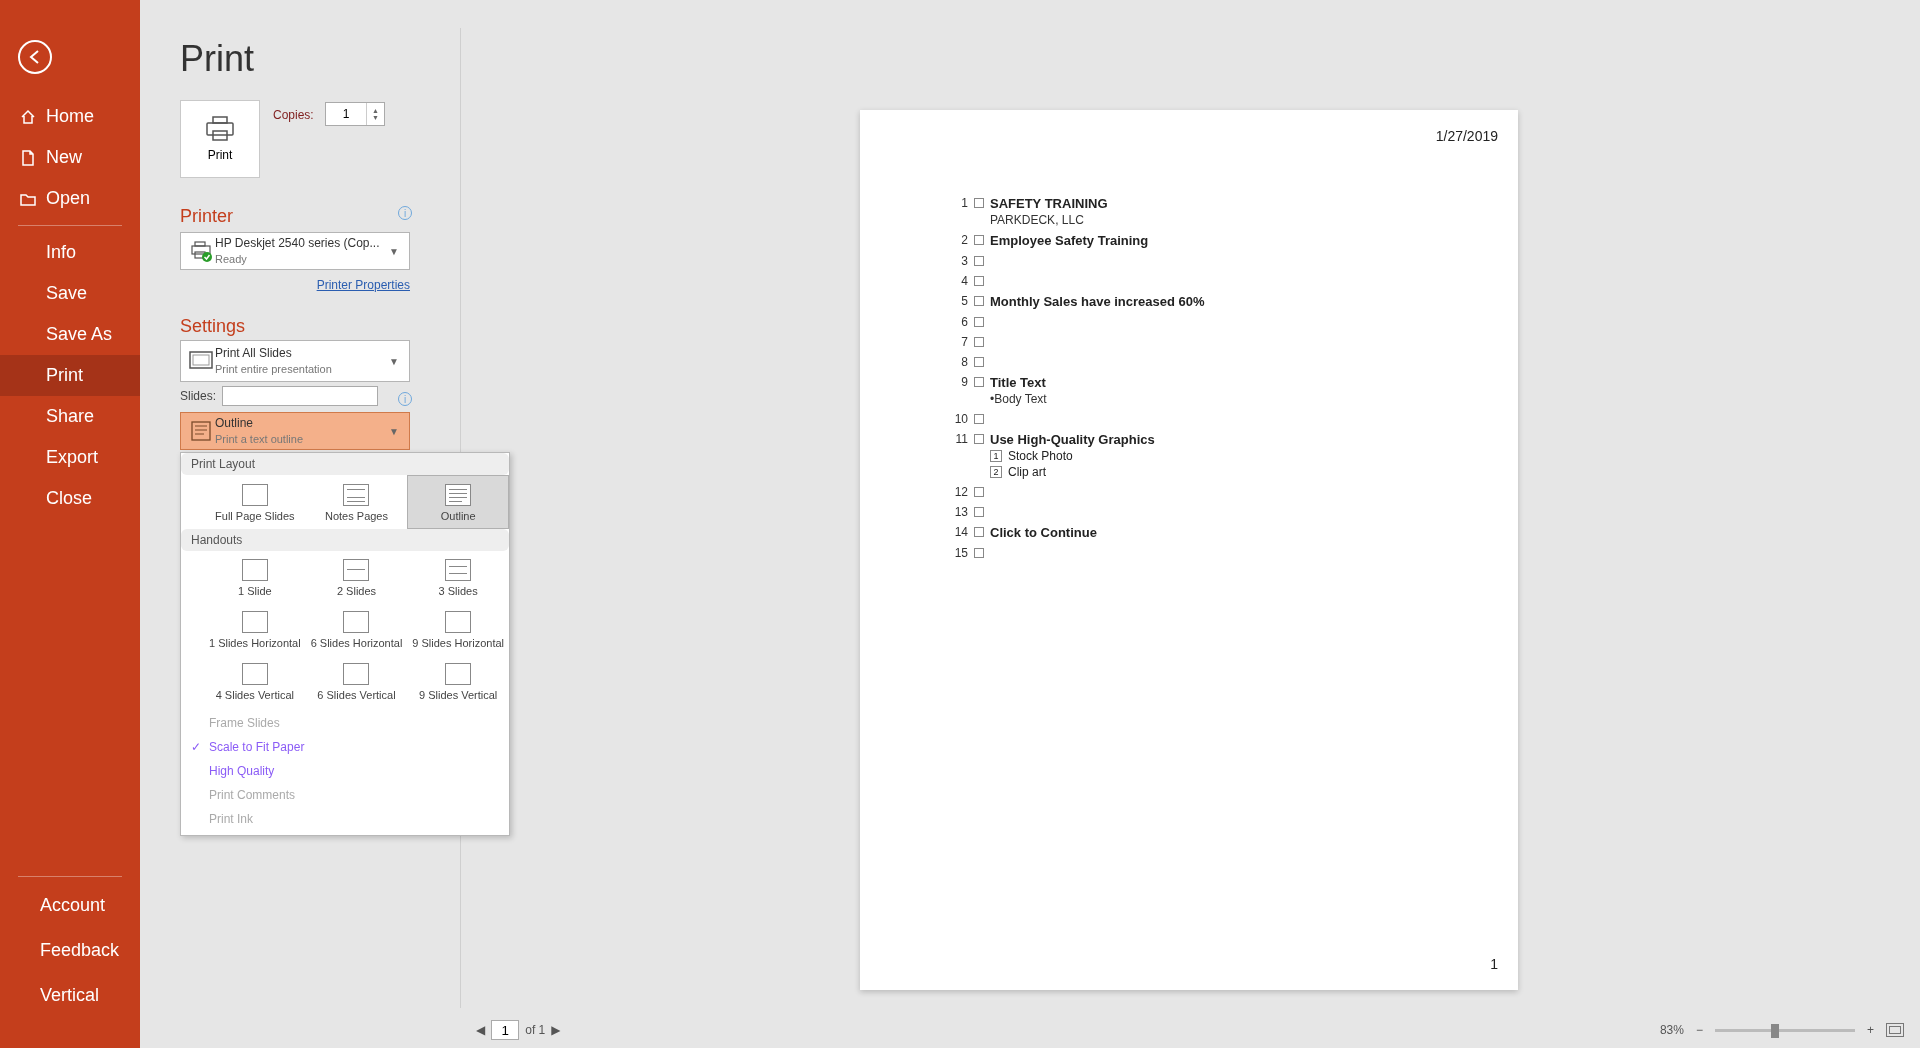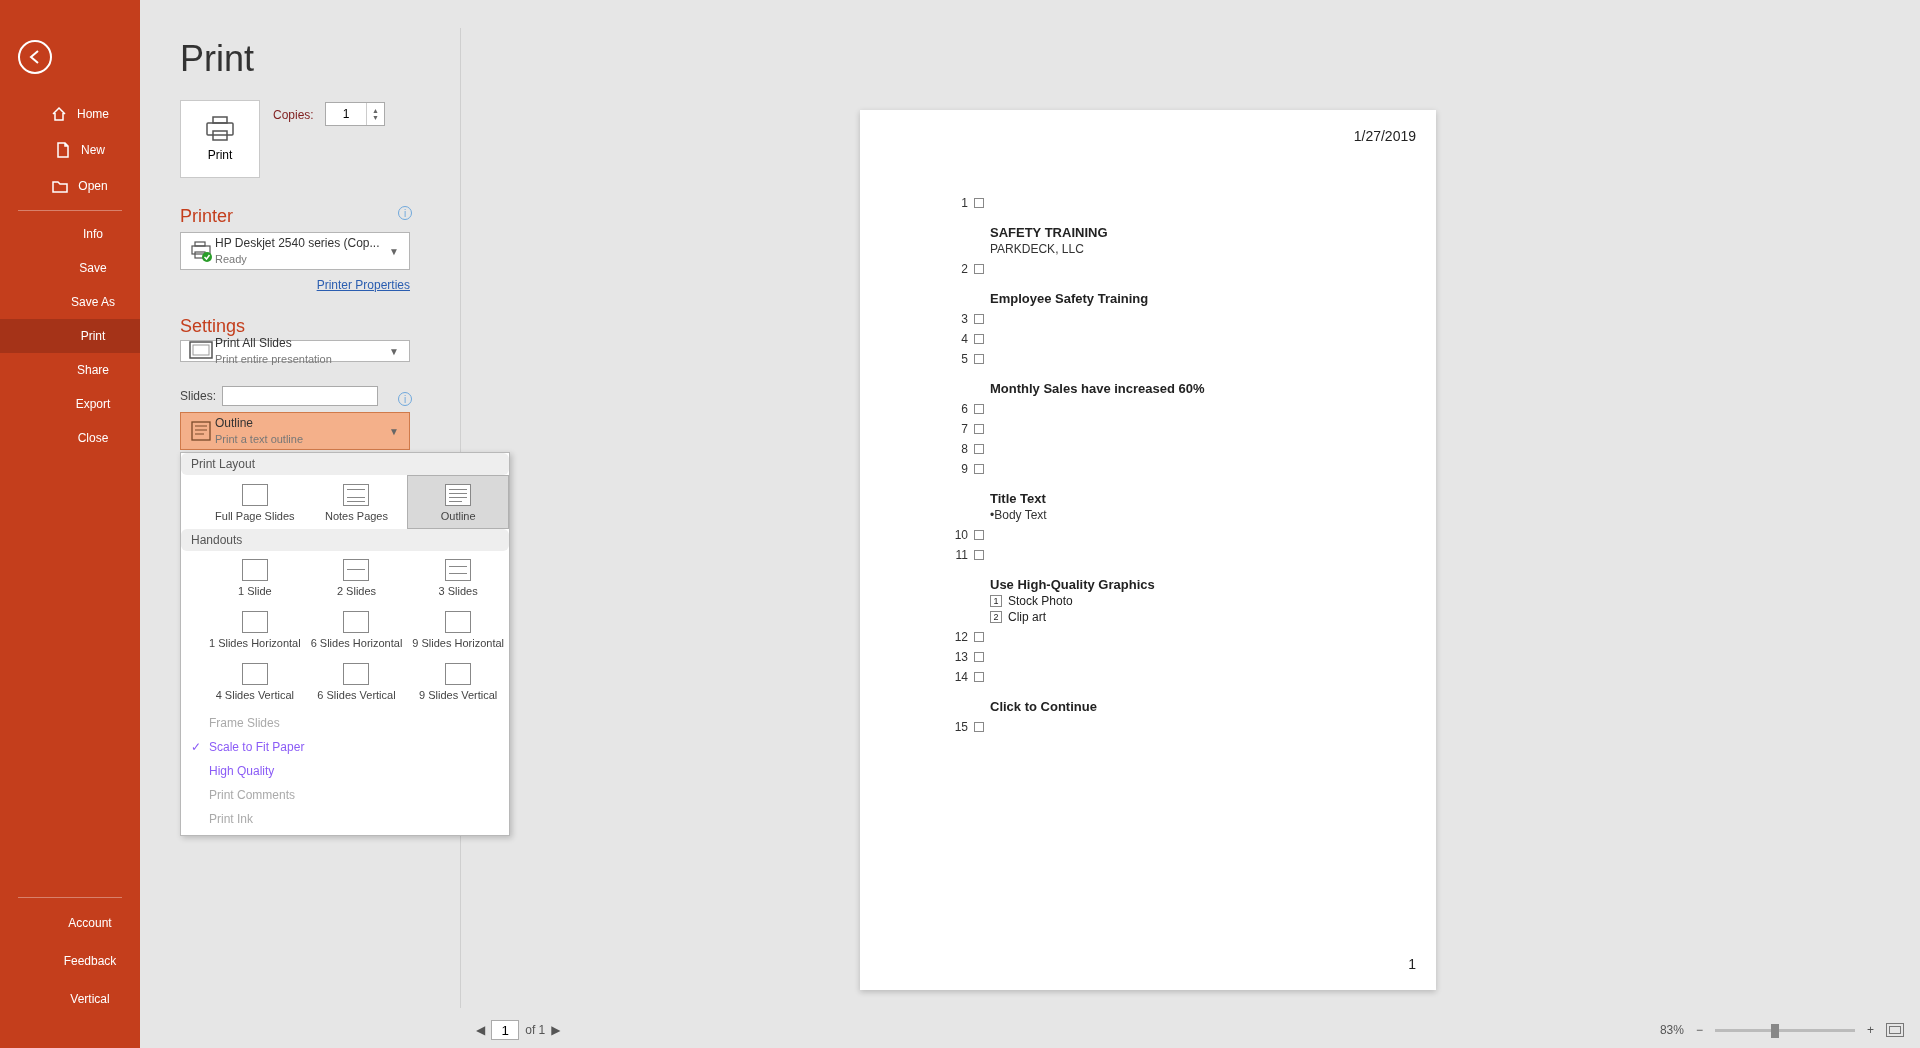--- a/index.html
+++ b/index.html
@@ -11,21 +11,21 @@
 .titlebar .title-right { position: absolute; right: 10px; display: flex; align-items: center; gap: 14px; color: #888; }
 .titlebar .title-right .face { width: 20px; height: 20px; border: 1.5px solid #888; border-radius: 50%; display: inline-flex; align-items: center; justify-content: center; font-size: 11px; }
 .win-btn { width: 24px; text-align: center; font-size: 14px; cursor: default; }
 
 
 .swirl { position: absolute; top: 0; right: 150px; width: 520px; height: 70px; pointer-events: none; opacity: .25; }
 
 
 .sidebar { position: absolute; top: 0; left: 0; width: 140px; height: 100%; background: #C43E1C; color: #fff; }
 .sidebar .back { width: 34px; height: 34px; border: 2px solid #fff; border-radius: 50%; margin: 40px 0 22px 18px; display: flex; align-items: center; justify-content: center; font-size: 18px; cursor: pointer; }
-.sidebar .nav-item { display: flex; align-items: center; gap: 10px; padding: 10px 0 10px 20px; font-size: 12px; cursor: pointer; justify-content: center; }
+.sidebar .nav-item { display: flex; align-items: center; gap: 10px; padding: 10px 0 10px 20px; font-size: 18px; cursor: pointer; }
 .sidebar .nav-item.active { background: #A53318; }
 .sidebar .nav-item .ico { width: 16px; height: 16px; display: inline-block; }
 .sidebar .divider { height: 1px; background: rgba(255,255,255,.35); margin: 6px 18px; }
 .sidebar .bottom { position: absolute; bottom: 30px; left: 0; right: 0; }
 .sidebar .bottom .nav-item { padding: 12px 0 12px 40px; }
 
 
 .main { position: absolute; top: 0; left: 140px; right: 0; bottom: 0; background: #e6e6e6; }
 .page-title { position: absolute; left: 40px; top: 38px; font-size: 36px; font-weight: 300; color: #333; }
 
@@ -51,21 +51,21 @@
 .ddl { position: absolute; left: 40px; width: 230px; background: #fff; border: 1px solid #b5b5b5; display: flex; align-items: center; padding: 4px 6px; cursor: pointer; }
 .ddl .ico { width: 28px; display: flex; align-items: center; justify-content: center; }
 .ddl .txt { flex: 1; display: flex; flex-direction: column; font-size: 12px; color: #333; line-height: 1.3; }
 .ddl .txt .sub { color: #777; font-size: 11px; }
 .ddl .caret { color: #666; font-size: 10px; padding: 0 4px; }
 
 .ddl.printer { top: 232px; height: 38px; }
 .printer-props { position: absolute; left: 40px; width: 230px; top: 278px; text-align: right; font-size: 12px; }
 .printer-props a { color: #2a5db0; text-decoration: underline; cursor: pointer; }
 
-.ddl.printall { top: 340px; height: 22px; }
+.ddl.printall { top: 340px; height: 42px; }
 
 .slides-row { position: absolute; left: 40px; top: 386px; display: flex; align-items: center; gap: 6px; font-size: 12px; color: #444; }
 .slides-row input { width: 156px; height: 20px; border: 1px solid #aaa; background: #fff; padding: 0 4px; font-size: 12px; }
 
 .ddl.outline { top: 412px; height: 38px; background: #f4b08a; border: 1px solid #d07a4a; }
 
 
 .flyout { position: absolute; left: 40px; top: 452px; width: 330px; background: #fff; border: 1px solid #b8b8b8; box-shadow: 2px 2px 6px rgba(0,0,0,.2); font-size: 12px; z-index: 10; }
 .flyout .group-label { background: #eee; padding: 4px 10px; color: #555; border-radius: 6px; }
 .flyout .grid { display: grid; grid-template-columns: repeat(3, 1fr); padding-left: 23px; }
@@ -76,29 +76,29 @@
 .flyout .cell span { font-size: 11px; color: #444; text-align: center; }
 .flyout .opts { padding: 4px 0; }
 .flyout .opt { padding: 5px 12px 5px 28px; position: relative; color: #8b5cf6; cursor: pointer; }
 .flyout .opt.disabled { color: #aaa; cursor: default; }
 .flyout .opt.checked::before { content: "✓"; position: absolute; left: 10px; }
 
 
 .vsep { position: absolute; left: 320px; top: 28px; bottom: 40px; width: 1px; background: #cfcfcf; }
 
 
-.preview { position: absolute; left: 720px; top: 110px; width: 576px; height: 880px; background: #fff; box-shadow: 0 2px 6px rgba(0,0,0,.2); }
+.preview { position: absolute; left: 720px; top: 110px; width: 658px; height: 880px; background: #fff; box-shadow: 0 2px 6px rgba(0,0,0,.2); }
 .preview .date { position: absolute; right: 20px; top: 18px; font-size: 14px; color: #222; }
 .preview .pagenum { position: absolute; right: 20px; bottom: 18px; font-size: 14px; color: #222; }
 .preview .outline-list { position: absolute; left: 90px; top: 86px; right: 40px; font-size: 13px; color: #222; }
 .ol-row { display: flex; align-items: flex-start; gap: 6px; margin-bottom: 6px; }
 .ol-row .num { width: 18px; text-align: right; font-size: 12px; color: #333; }
 .ol-row .box { width: 10px; height: 10px; border: 1px solid #888; margin-top: 2px; flex-shrink: 0; }
 .ol-row .content { display: flex; flex-direction: column; }
-.ol-row .content .bold { font-weight: 700; margin-top: 29px; }
+.ol-row .content .bold { font-weight: 700; }
 .ol-row .content .sub { font-size: 12px; color: #333; margin-top: 2px; }
 .ol-row .content .bullet-sub { display: flex; gap: 6px; align-items: center; font-size: 12px; margin-top: 2px; }
 .ol-row .content .bullet-sub .sn { width: 12px; height: 12px; border: 1px solid #888; font-size: 9px; display: flex; align-items: center; justify-content: center; }
 
 
 .status { position: absolute; left: 320px; right: 0; bottom: 0; height: 36px; display: flex; align-items: center; justify-content: space-between; padding: 0 16px; font-size: 12px; color: #555; }
 .status .pager { display: flex; align-items: center; gap: 6px; }
 .status .pager input { width: 28px; height: 20px; text-align: center; border: 1px solid #aaa; }
 .status .zoom { display: flex; align-items: center; gap: 12px; }
 .status .zoom .track { width: 140px; height: 3px; background: #bbb; position: relative; }

